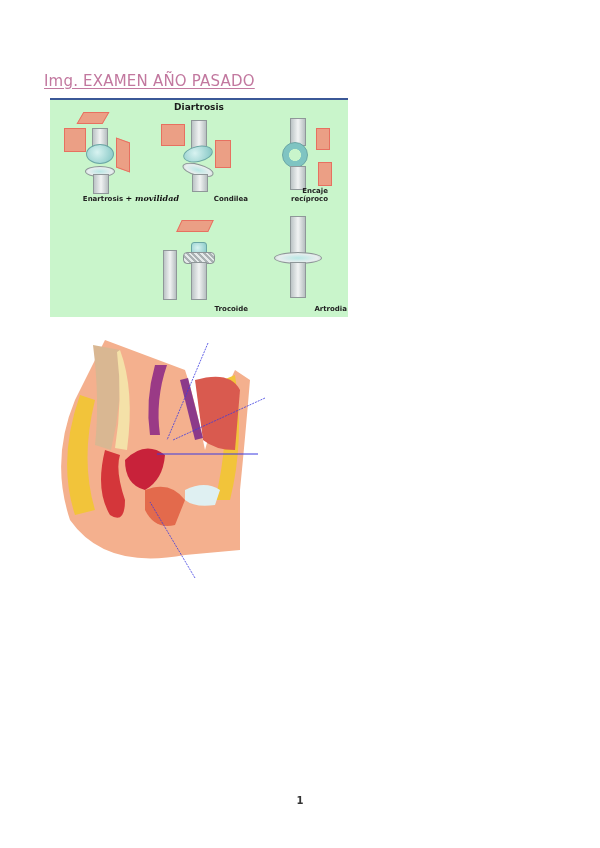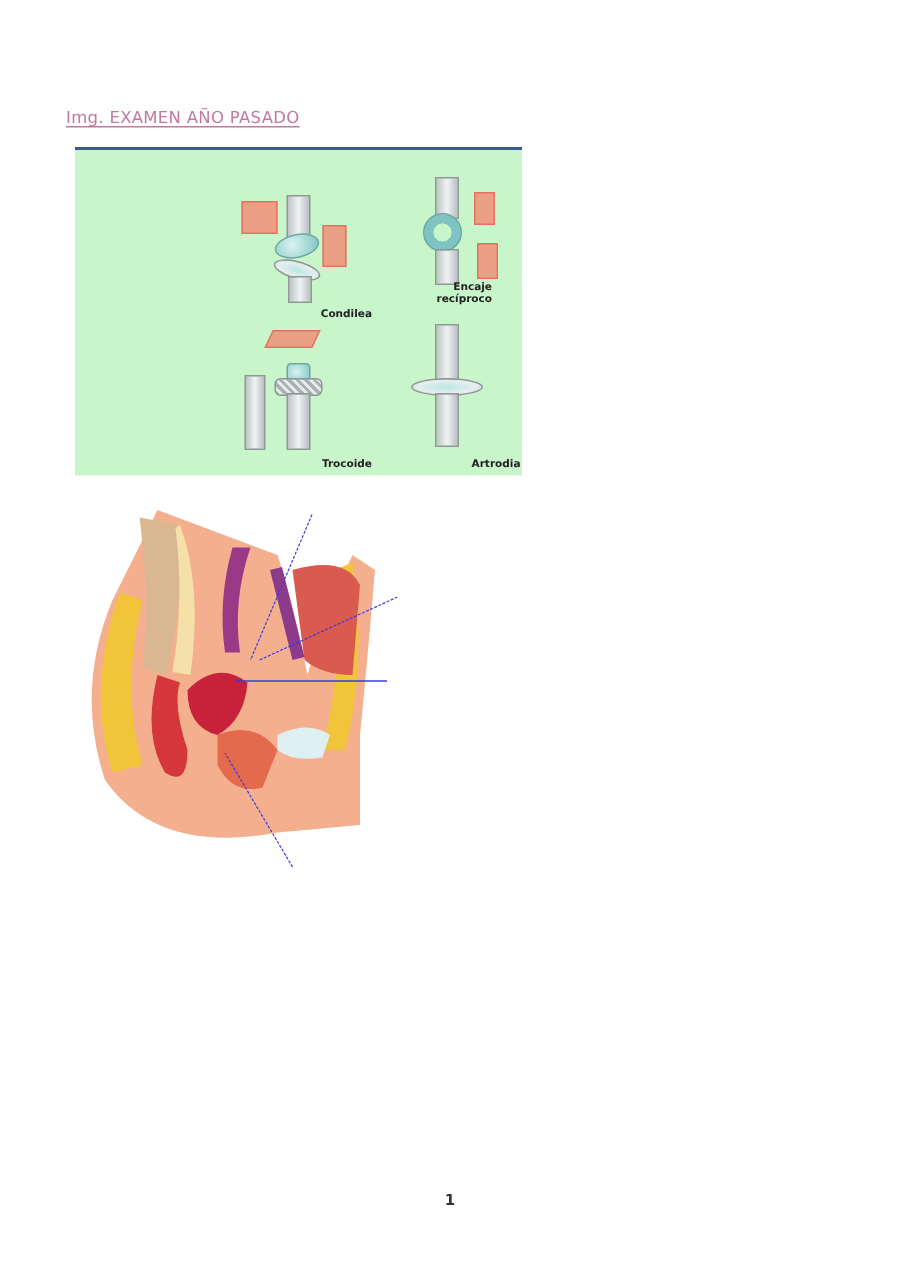--- a/index.html
+++ b/index.html
@@ -1,38 +1,49 @@
 <!DOCTYPE html>
 <html><head>
   <meta charset="utf-8">
   <style>
     html, body { margin: 0; padding: 0; background: #ffffff; }
     body { width: 600px; height: 848px; position: relative; overflow: hidden; font-family: "DejaVu Sans", sans-serif; }
-    .title { position: absolute; left: 44px; top: 72px; font-size: 11px; color: #c2789f; text-decoration: underline; text-underline-offset: 2px; letter-spacing: 0.2px; }
+    .title { position: absolute; left: 44px; top: 72px; font-size: 15px; color: #c2789f; text-decoration: underline; text-underline-offset: 2px; letter-spacing: 0.2px; }
     .diagram { position: absolute; left: 50px; top: 98px; width: 298px; height: 219px; background: #c9f5cb; border-top: 2px solid #3b5897; box-sizing: border-box; overflow: hidden; }
     .diagram .dtitle { position: absolute; left: 0; right: 0; top: 2px; text-align: center; font-weight: bold; font-size: 9px; color: #1b1b1b; }
     .cell { position: absolute; width: 99px; height: 105px; }
     .cell .lbl { position: absolute; left: 0; right: 0; bottom: 2px; text-align: right; font-weight: bold; font-size: 7px; color: #222; line-height: 8px; }
     .rod { position: absolute; width: 14px; background: linear-gradient(90deg,#bcc4c6,#f1f3f3,#b7bfc1); border: 1px solid #8f9799; }
     .ball { position: absolute; border-radius: 50%; background: radial-gradient(circle at 40% 40%,#d8f3f1,#7fc4c2); border: 1px solid #6aa6a4; }
     .plane { position: absolute; background: rgba(245,130,110,0.75); border: 1px solid #e77060; }
     .disc { position: absolute; border-radius: 50%; background: radial-gradient(ellipse,#b9e7e5,#e7eeee 60%,#aeb6b8); border: 1px solid #8c9496; }
     .hand { font-family: "DejaVu Serif", serif; font-style: italic; font-size: 8px; color: #111; }
     .anatomy { position: absolute; left: 45px; top: 340px; width: 220px; height: 240px; }
     .pagenum { position: absolute; left: 0; right: 0; top: 795px; text-align: center; font-size: 10px; font-weight: bold; color: #333; }
   </style>
 </head>
 <body>
 
 <div class="title">Img. EXAMEN AÑO PASADO</div>
 
 <div class="diagram">
+  <div class="dtitle">Diartrosis</div>
 
+  <div class="cell" style="left:0;top:0;">
+    <div class="plane" style="left:30px;top:12px;width:24px;height:10px;transform:skewX(-30deg);"></div>
+    <div class="plane" style="left:14px;top:28px;width:20px;height:22px;"></div>
+    <div class="plane" style="left:66px;top:40px;width:12px;height:28px;transform:skewY(20deg);"></div>
+    <div class="rod" style="left:42px;top:28px;height:22px;"></div>
+    <div class="ball" style="left:36px;top:44px;width:26px;height:18px;"></div>
+    <div class="disc" style="left:35px;top:66px;width:28px;height:9px;"></div>
+    <div class="rod" style="left:43px;top:74px;height:18px;"></div>
+    <div class="lbl" style="right:-30px;"><span>Enartrosis</span> <span class="hand">+ movilidad</span></div>
+  </div>
 
-  <div class="cell" style="left:99px;top:0;margin-top:10px;">
+  <div class="cell" style="left:99px;top:0;">
     <div class="plane" style="left:12px;top:24px;width:22px;height:20px;"></div>
     <div class="plane" style="left:66px;top:40px;width:14px;height:26px;"></div>
     <div class="rod" style="left:42px;top:20px;height:30px;"></div>
     <div class="ball" style="left:34px;top:46px;width:28px;height:14px;transform:rotate(-12deg);"></div>
     <div class="disc" style="left:33px;top:64px;width:30px;height:10px;transform:rotate(15deg);"></div>
     <div class="rod" style="left:43px;top:74px;height:16px;"></div>
     <div class="lbl" style="left:30px;">Condilea</div>
   </div>
 
   <div class="cell" style="left:198px;top:0;">

